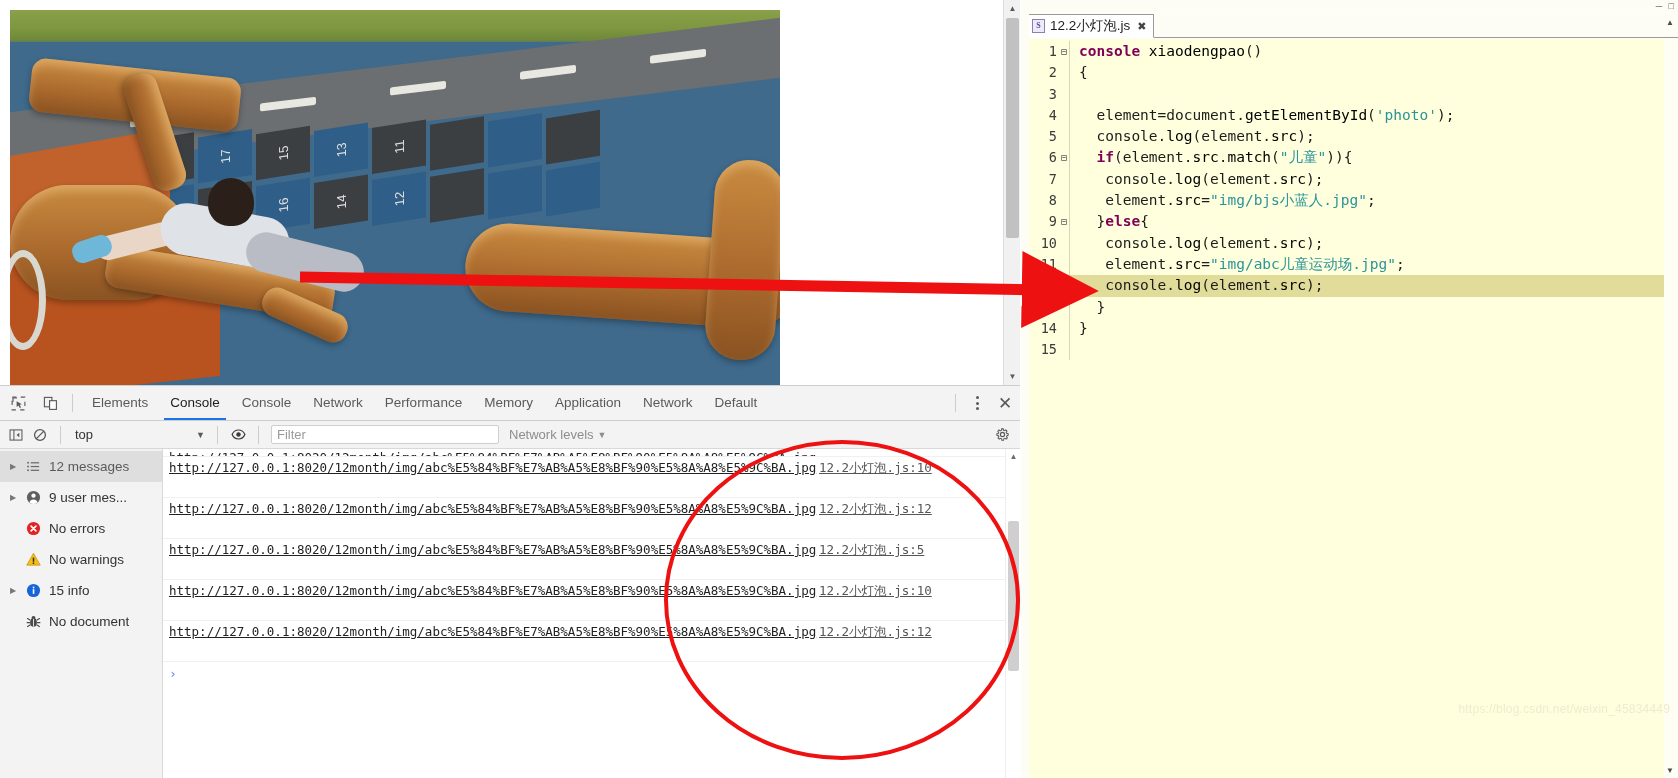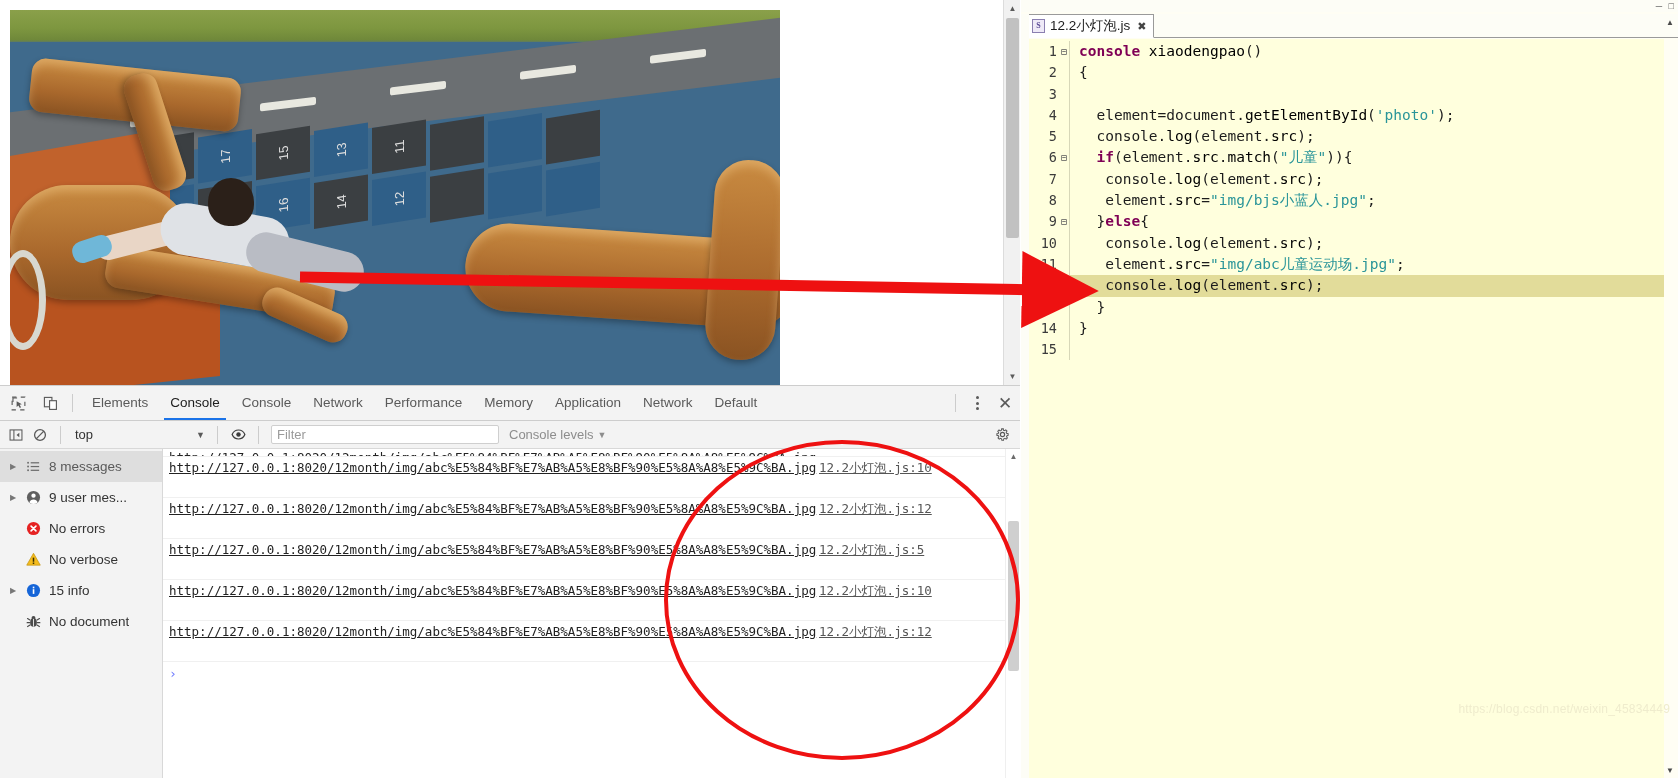--- a/index.html
+++ b/index.html
@@ -484,21 +484,21 @@
         <div class="dt-sep"></div>
         <div class="sqbtn">
           <svg width="15" height="15" viewBox="0 0 16 16">
             <path d="M8 3.2C4.6 3.2 2 6.1 1.2 8c.8 1.9 3.4 4.8 6.8 4.8S14 9.9 14.8 8C14 6.1 11.4 3.2 8 3.2z" fill="none" stroke="#3c3c3c" stroke-width="1.3"></path>
             <circle cx="8" cy="8" r="2.4" fill="#3c3c3c"></circle>
           </svg>
         </div>
         <div class="dt-sep"></div>
         <input id="filter-input" type="text" placeholder="Filter" style="">
         <div id="levels-select">
-          <span>Console levels</span>
+          <span>Network levels</span>
           <span style="font-size:9px">▼</span>
         </div>
         <div id="gear-btn">
           <svg width="15" height="15" viewBox="0 0 16 16">
             <path d="M8 5.1A2.9 2.9 0 1 0 8 10.9 2.9 2.9 0 0 0 8 5.1zm0 4.5A1.6 1.6 0 1 1 8 6.4a1.6 1.6 0 0 1 0 3.2z" fill="#5a5a5a"></path>
             <path d="M14 8.9v-1.8l-1.6-.3a4.7 4.7 0 0 0-.5-1.2l.9-1.3-1.3-1.3-1.3.9a4.7 4.7 0 0 0-1.2-.5L8.9 2H7.1l-.3 1.6a4.7 4.7 0 0 0-1.2.5l-1.3-.9-1.3 1.3.9 1.3a4.7 4.7 0 0 0-.5 1.2L2 7.1v1.8l1.6.3c.1.4.3.8.5 1.2l-.9 1.3 1.3 1.3 1.3-.9c.4.2.8.4 1.2.5l.3 1.6h1.8l.3-1.6c.4-.1.8-.3 1.2-.5l1.3.9 1.3-1.3-.9-1.3c.2-.4.4-.8.5-1.2L14 8.9z" fill="none" stroke="#5a5a5a" stroke-width="1.1"></path>
           </svg>
         </div>
       </div>
 
@@ -512,21 +512,21 @@
                 <g fill="#6b6b6b">
                   <circle cx="2.2" cy="4" r="1"></circle>
                     <rect x="5" y="3.4" width="9" height="1.3"></rect>
                   <circle cx="2.2" cy="8" r="1"></circle>
                     <rect x="5" y="7.4" width="9" height="1.3"></rect>
                   <circle cx="2.2" cy="12" r="1"></circle>
                     <rect x="5" y="11.4" width="9" height="1.3"></rect>
                 </g>
               </svg>
             </span>
-            <span class="cs-label">8 messages</span>
+            <span class="cs-label">12 messages</span>
           </div>
 
           <div class="cs-item">
             <span class="cs-tri">▶</span>
             <span class="cs-ico">
               <svg width="15" height="15" viewBox="0 0 16 16">
                 <circle cx="8" cy="8" r="7" fill="#5f5f5f"></circle>
                 <circle cx="8" cy="6" r="2.3" fill="#fff"></circle>
                 <path d="M3.5 13.2a4.8 4.8 0 0 1 9 0A7 7 0 0 1 8 15a7 7 0 0 1-4.5-1.8z" fill="#fff"></path>
               </svg>
@@ -547,21 +547,21 @@
 
           <div class="cs-item">
             <span class="cs-tri empty">▶</span>
             <span class="cs-ico">
               <svg width="15" height="15" viewBox="0 0 16 16">
                 <path d="M8 1.4L15.2 14H0.8z" fill="#f5bc1c" stroke="#c29412" stroke-width=".8"></path>
                 <rect x="7.2" y="6" width="1.6" height="4.4" fill="#3b2f00"></rect>
                 <rect x="7.2" y="11.2" width="1.6" height="1.6" fill="#3b2f00"></rect>
               </svg>
             </span>
-            <span class="cs-label">No verbose</span>
+            <span class="cs-label">No warnings</span>
           </div>
 
           <div class="cs-item">
             <span class="cs-tri">▶</span>
             <span class="cs-ico">
               <svg width="15" height="15" viewBox="0 0 16 16">
                 <circle cx="8" cy="8" r="7" fill="#1565d8"></circle>
                 <rect x="7.2" y="6.6" width="1.7" height="5" fill="#fff"></rect>
                 <rect x="7.2" y="3.9" width="1.7" height="1.8" fill="#fff"></rect>
               </svg>

